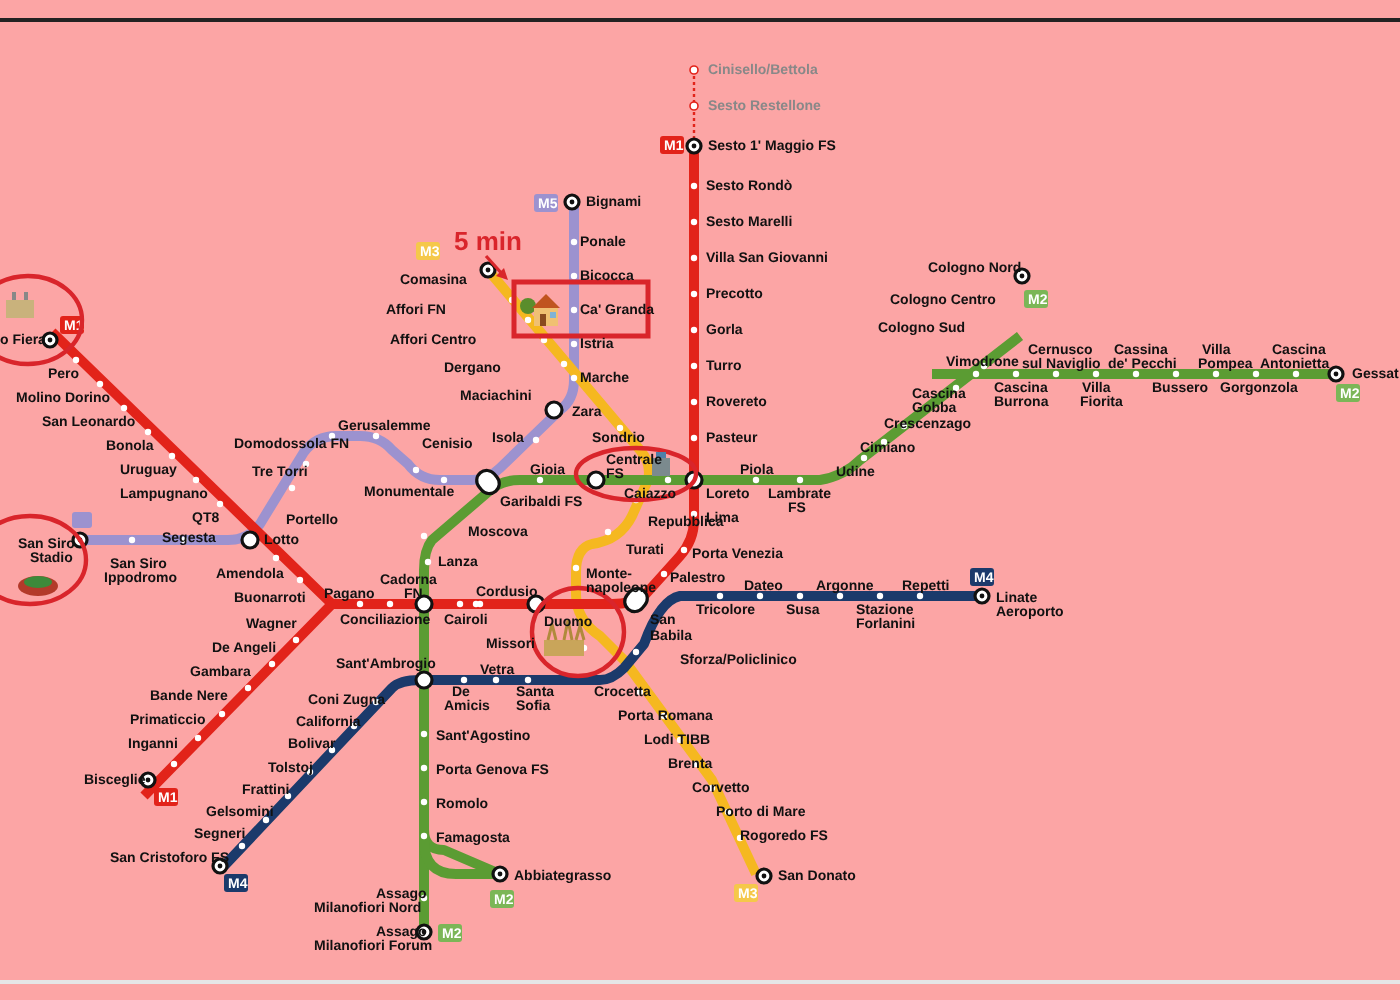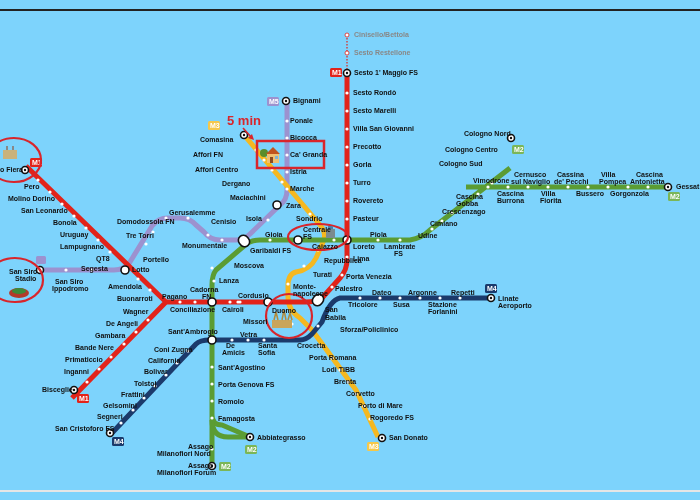--- a/index.html
+++ b/index.html
@@ -1,17 +1,17 @@
 <!DOCTYPE html>
 <html><head>
 <meta charset="utf-8">
 <style>
   html,body{margin:0;padding:0;background:#fff;}
   body{width:700px;height:500px;overflow:hidden;position:relative;font-family:"Liberation Sans",sans-serif;}
-  .frame{position:absolute;left:0;top:0;width:700px;height:500px;background:#7dd3fc;}
+  .frame{position:absolute;left:0;top:0;width:700px;height:500px;background:#fca5a5;}
   .topbar{position:absolute;left:0;top:9px;width:700px;height:2px;background:#222;}
   .bottombar{position:absolute;left:0;top:490px;width:700px;height:2px;background:#e6e6e6;}
   svg{position:absolute;left:0;top:0;}
   .lbl{font-family:"Liberation Sans",sans-serif;font-size:7px;font-weight:bold;fill:#111;}
   .lbl-grey{font-family:"Liberation Sans",sans-serif;font-size:7px;font-weight:bold;fill:#888;}
   .badge-t{font-family:"Liberation Sans",sans-serif;font-size:7px;font-weight:bold;fill:#fff;}
   .annot{font-family:"Liberation Sans",sans-serif;font-size:13px;font-weight:bold;fill:#d9252b;}
 </style>
 </head>
 <body>

